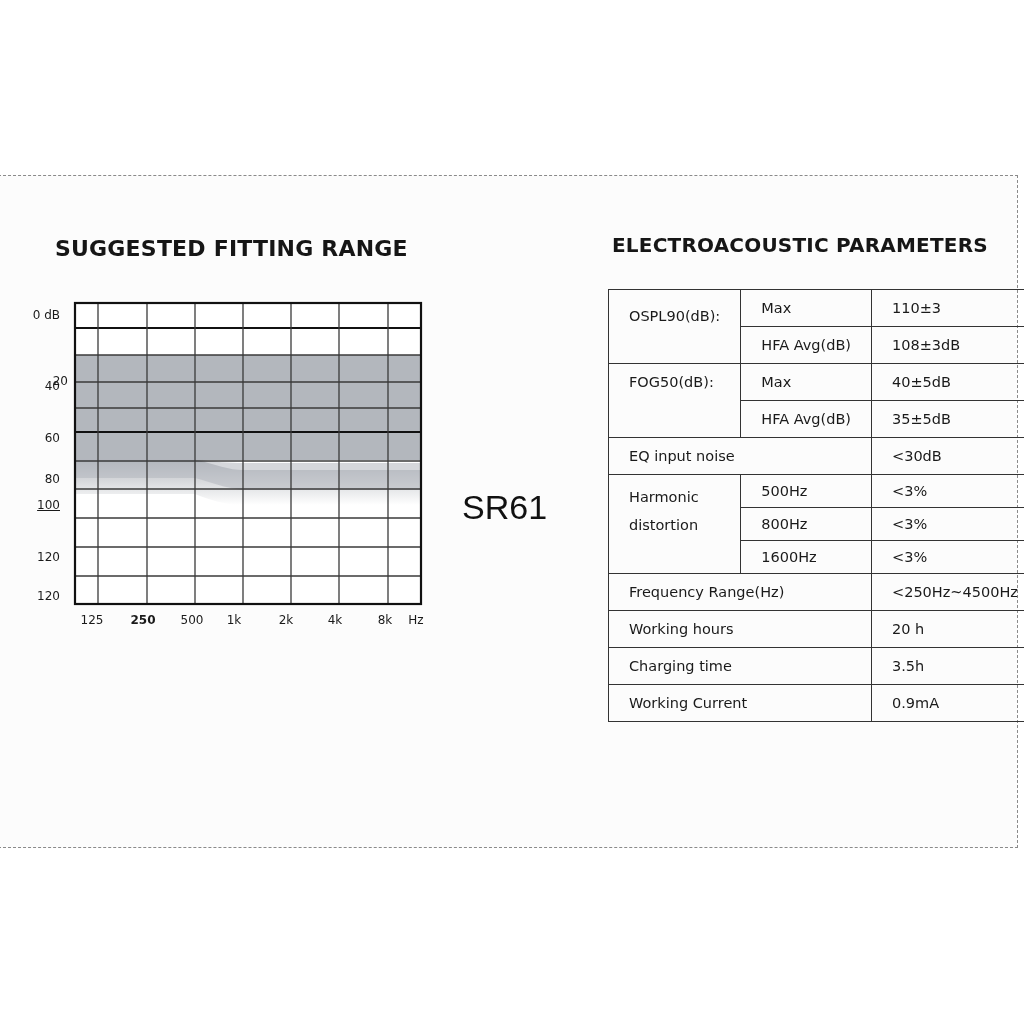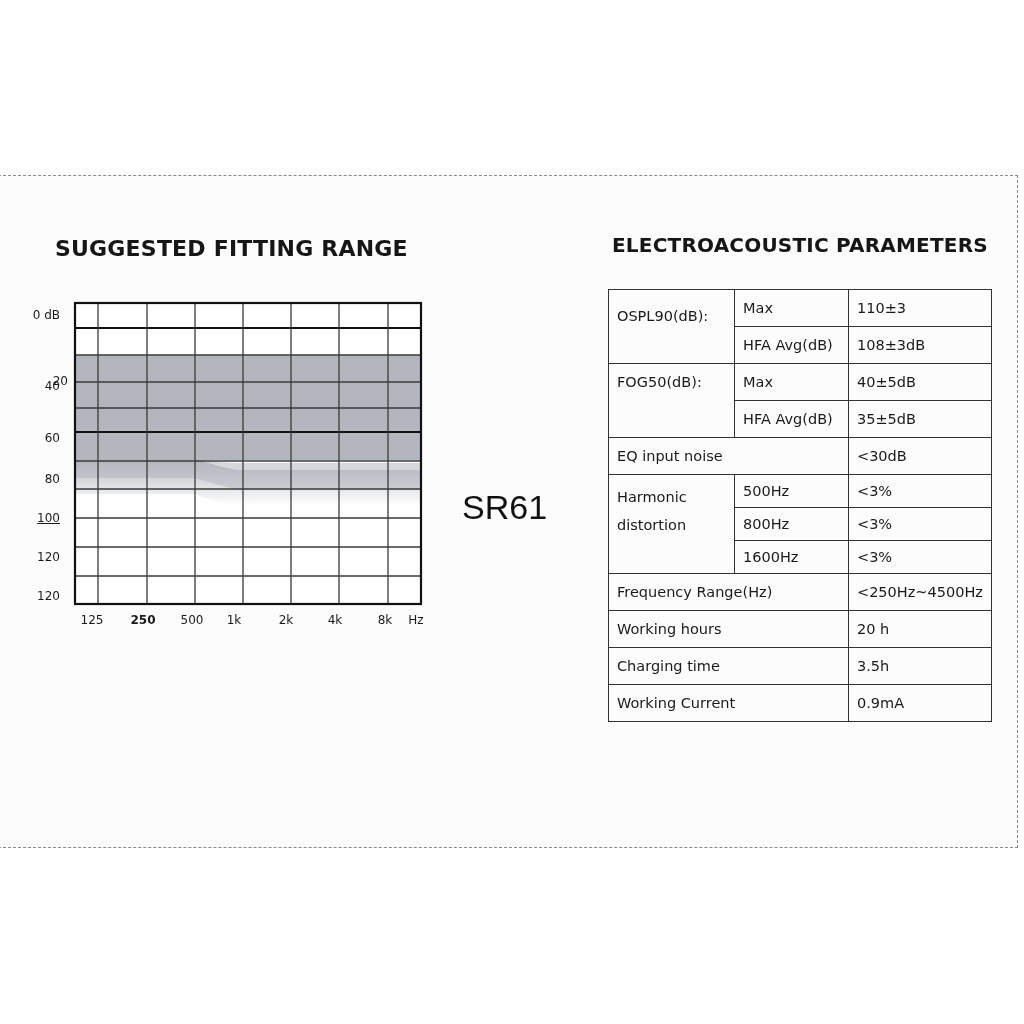--- a/index.html
+++ b/index.html
@@ -8,21 +8,21 @@
   .panel { position:absolute; left:-2px; top:175px; width:1020px; height:673px;
            border:1.5px dashed #8a8a8a; background:#fcfcfc; box-sizing:border-box; }
   .h-title { position:absolute; font-weight:bold; color:#161616; white-space:nowrap; letter-spacing:0.2px; }
   #fit-title { left:55px; top:236px; font-size:22px; }
   #ea-title { left:612px; top:233px; font-size:20px; }
   .ylab { position:absolute; font-size:12px; color:#1a1a1a; text-align:right; width:40px; }
   .xlab { position:absolute; top:613px; font-size:12px; color:#1a1a1a; text-align:center; width:40px; }
   #chart { position:absolute; left:0; top:0; width:1024px; height:1024px; }
   #model { position:absolute; left:462px; top:488px; font-size:34px; font-family:"Liberation Sans", sans-serif; color:#111; }
   table.params { position:absolute; left:608px; top:289px; border-collapse:collapse; font-size:14.5px; color:#1a1a1a; }
-  table.params td { border:1.5px solid #333; padding:0 8px; height:36px; vertical-align:middle; white-space:nowrap; }
+  table.params td { border:1.5px solid #333; padding:0 20px; height:36px; vertical-align:middle; white-space:nowrap; }
   table.params td.grp { vertical-align:top; padding-top:18px; }
   table.params td.grp.fog { padding-top:10px; }
   table.params td.grp.harm { padding-top:8px; line-height:28px; }
   table.params tr.h3 td { height:32px; }
   table.params tr.h2 td { height:36px; }
 </style>
 </head>
 <body>
 
 <div class="panel"></div>
@@ -69,21 +69,21 @@
     <line x1="388" y1="303" x2="388" y2="604"></line>
   </g>
   <rect x="75" y="303" width="346" height="301" fill="none" stroke="#111" stroke-width="2.2"></rect>
 </svg>
 
 <div class="ylab" style="left:20px; top:308px;">0 dB</div>
 <div class="ylab" style="left:28px; top:350px;margin-top:24px;">20</div>
 <div class="ylab" style="left:20px; top:379px;">40</div>
 <div class="ylab" style="left:20px; top:431px;">60</div>
 <div class="ylab" style="left:20px; top:472px;">80</div>
-<div class="ylab" style="left:20px; top:511px;text-decoration:underline;">100</div>
+<div class="ylab" style="left:20px; top:498px;text-decoration:underline;">100</div>
 <div class="ylab" style="left:20px; top:550px;">120</div>
 <div class="ylab" style="left:20px; top:589px;">120</div>
 
 <div class="xlab" style="left:72px;">125</div>
 <div class="xlab" style="left:123px;font-weight:bold;">250</div>
 <div class="xlab" style="left:172px;">500</div>
 <div class="xlab" style="left:214px;">1k</div>
 <div class="xlab" style="left:266px;">2k</div>
 <div class="xlab" style="left:315px;">4k</div>
 <div class="xlab" style="left:365px;">8k</div>

